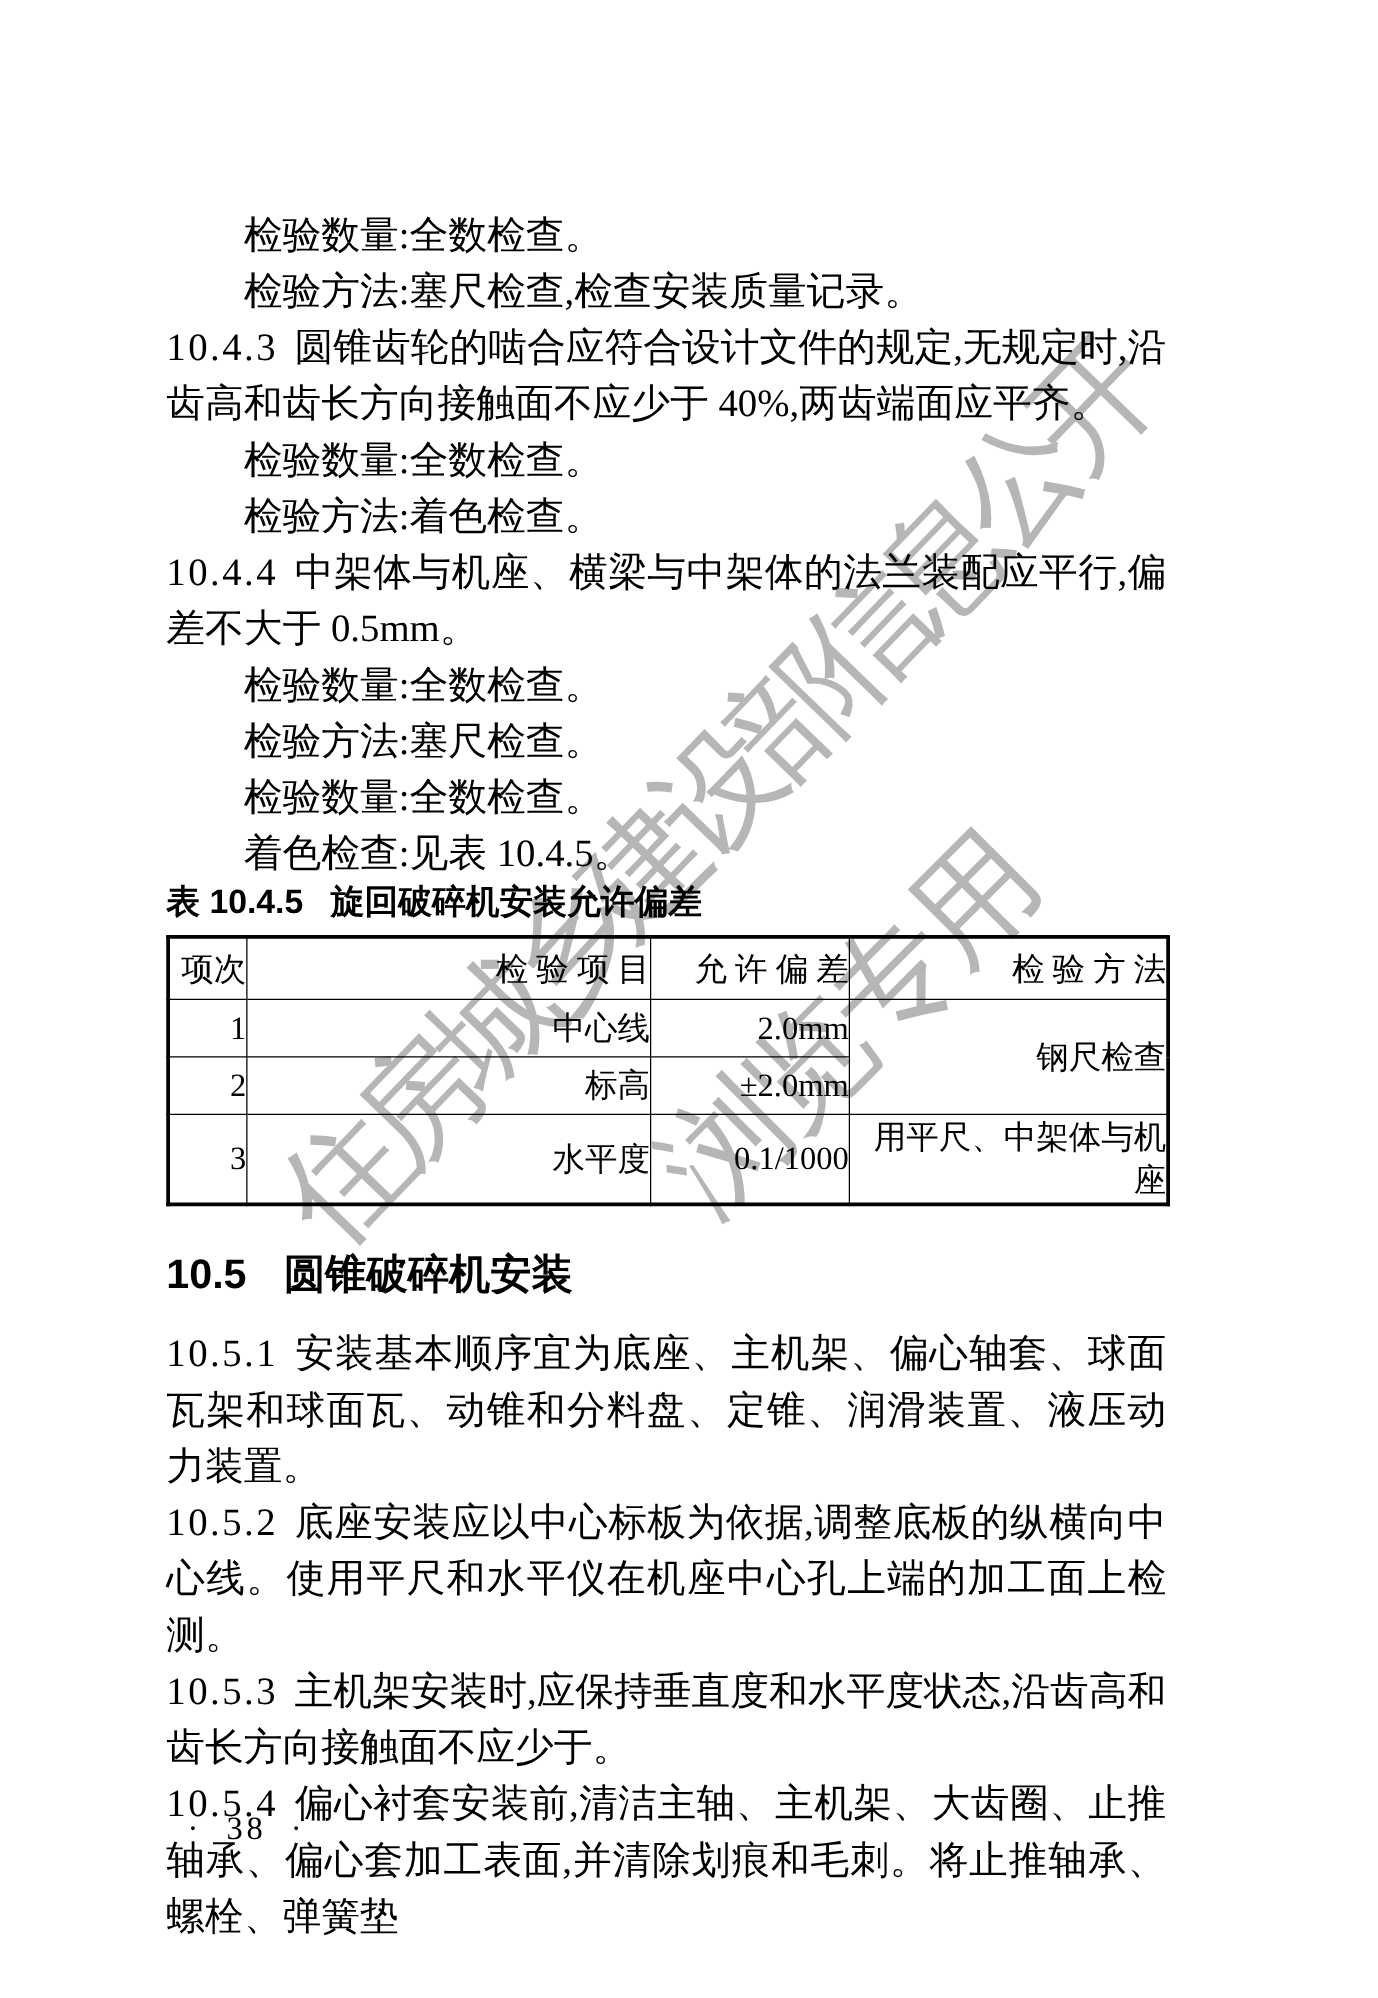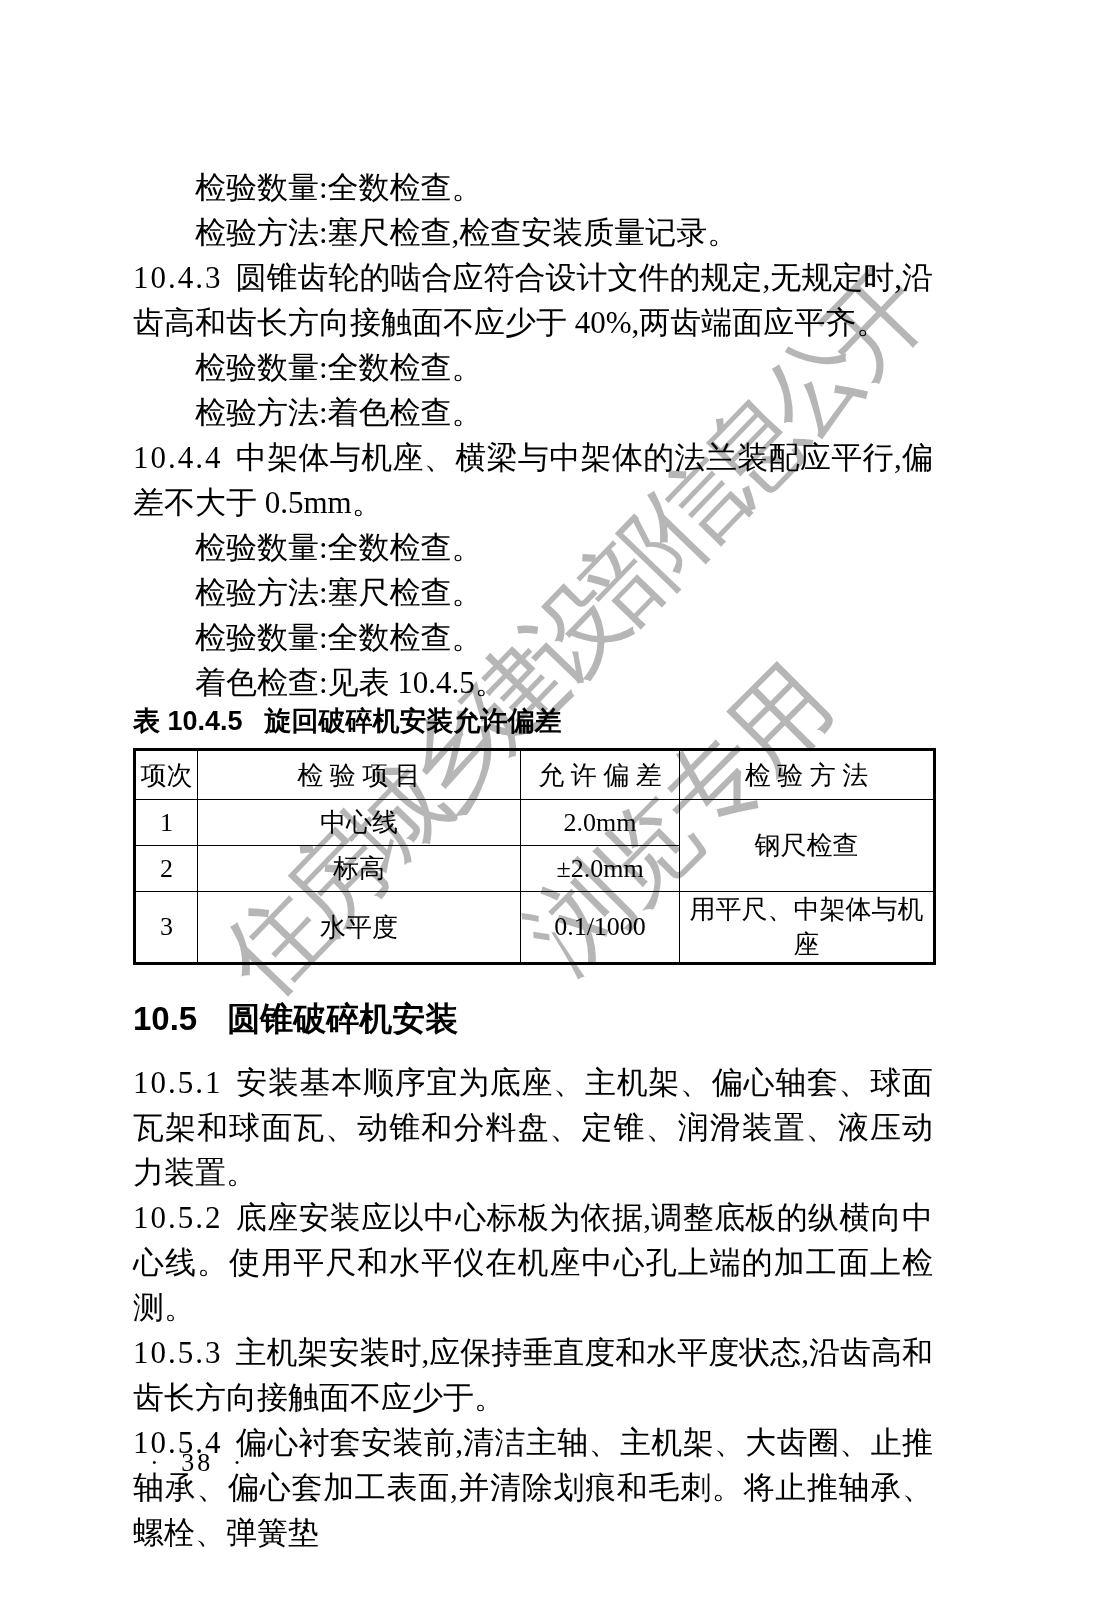--- a/index.html
+++ b/index.html
@@ -15,21 +15,21 @@
   
   .content{position:absolute;left:133px;top:165px;width:800px;z-index:1;}
   .bodyline{margin:0;font-size:31px;line-height:45px;text-align:justify;}
   .kv{text-indent:62px;}
   .clause-num{font-weight:normal;letter-spacing:2px;margin-right:13px;}
   .caption{margin:-6px 0 0 0;font-weight:bold;font-size:27px;line-height:45px;
            font-family:"Liberation Sans","DejaVu Sans",sans-serif;}
   .caption .gap{display:inline-block;width:22px;}
   table.spec{margin-top:4px;border-collapse:collapse;table-layout:fixed;width:800px;
              border:3px solid #000;}
-  table.spec th,table.spec td{border:1px solid #000;text-align:center;vertical-align:middle;
+  table.spec th,table.spec td{border:1px solid #000;text-align:right;vertical-align:middle;
              font-weight:normal;font-size:26px;padding:0;margin-left:40px;}
   table.spec th{height:48px;}
   table.spec td{height:45px;}
   col.c1{width:63px;}col.c2{width:323px;}col.c3{width:159px;}col.c4{width:255px;}
   .sec-heading{margin:31px 0 0 0;font-weight:bold;font-size:33px;line-height:45px;
                font-family:"Liberation Sans","DejaVu Sans",sans-serif;}
   .sec-heading .gap{display:inline-block;width:30px;}
   .after-heading{margin-top:19px;}
   .pagenum{position:absolute;left:150px;top:1440px;z-index:1;font-size:26px;line-height:45px;
            letter-spacing:3px;word-spacing:10px;}

